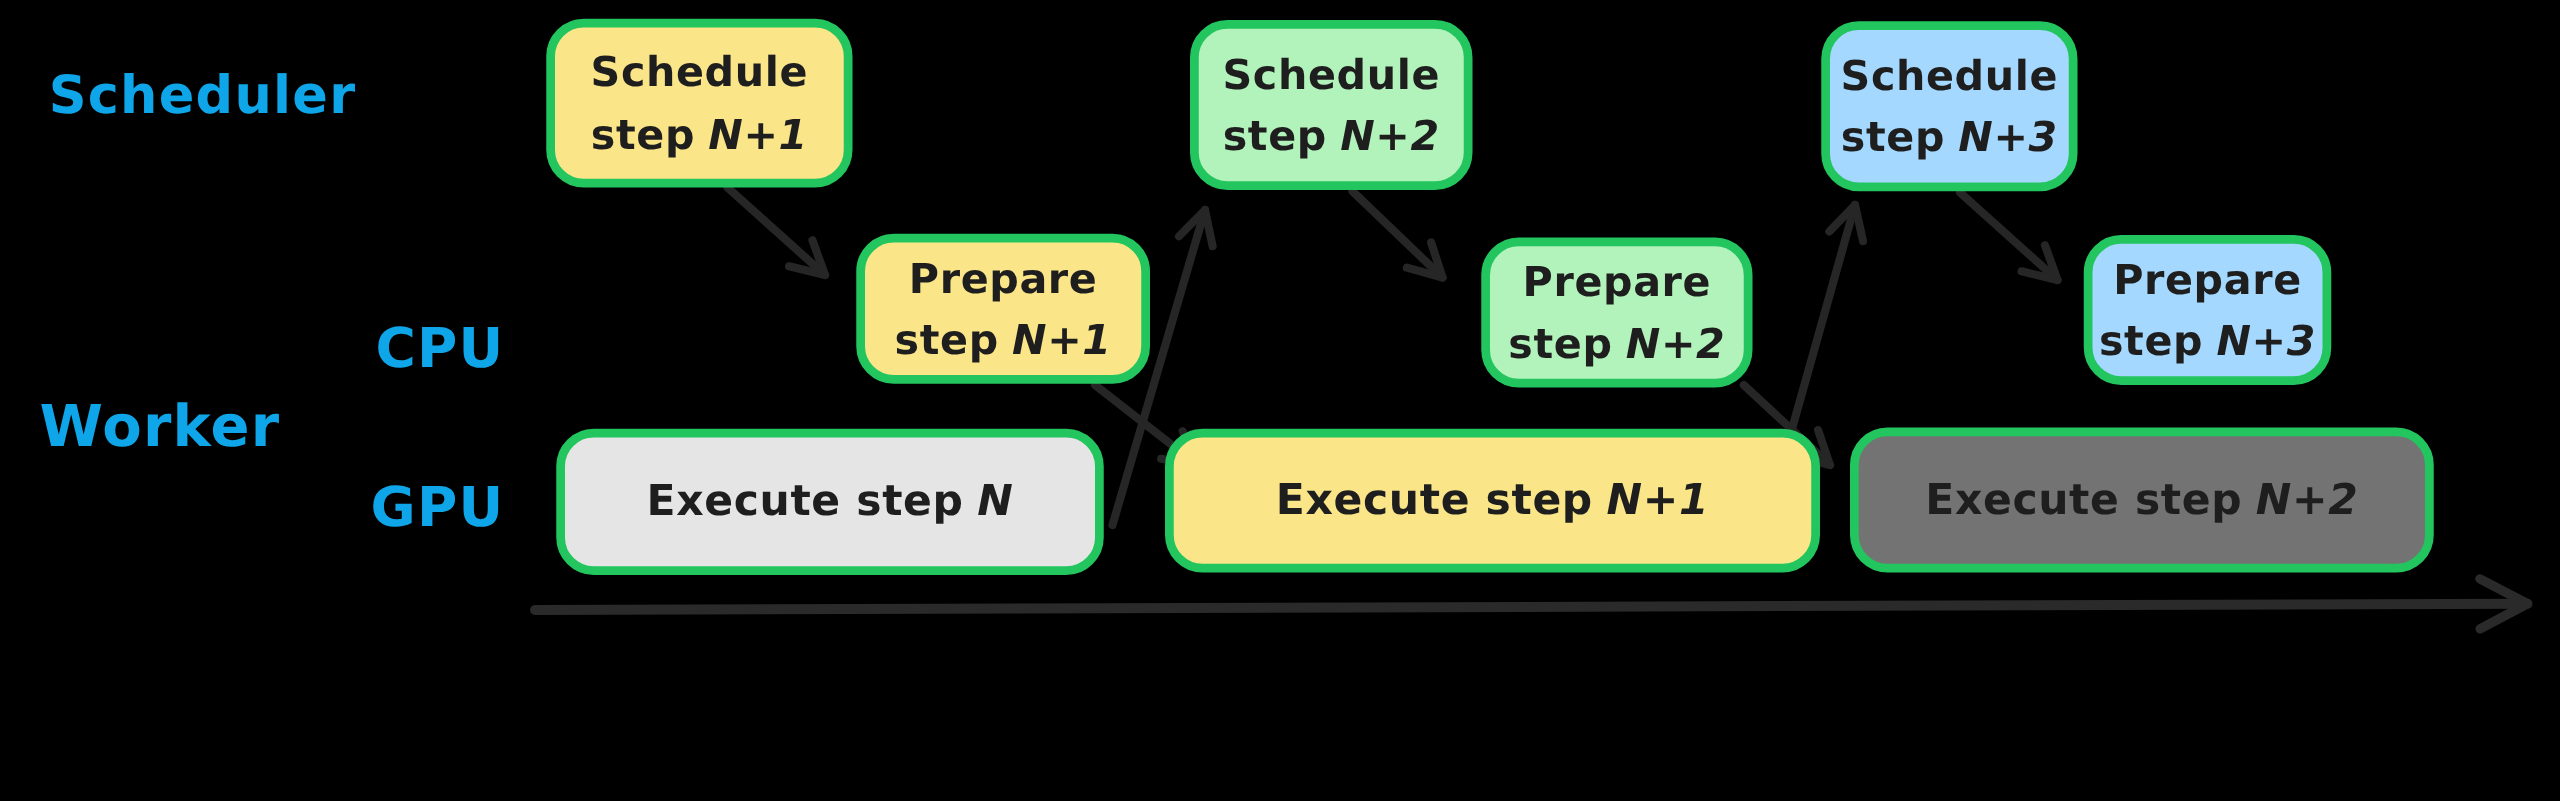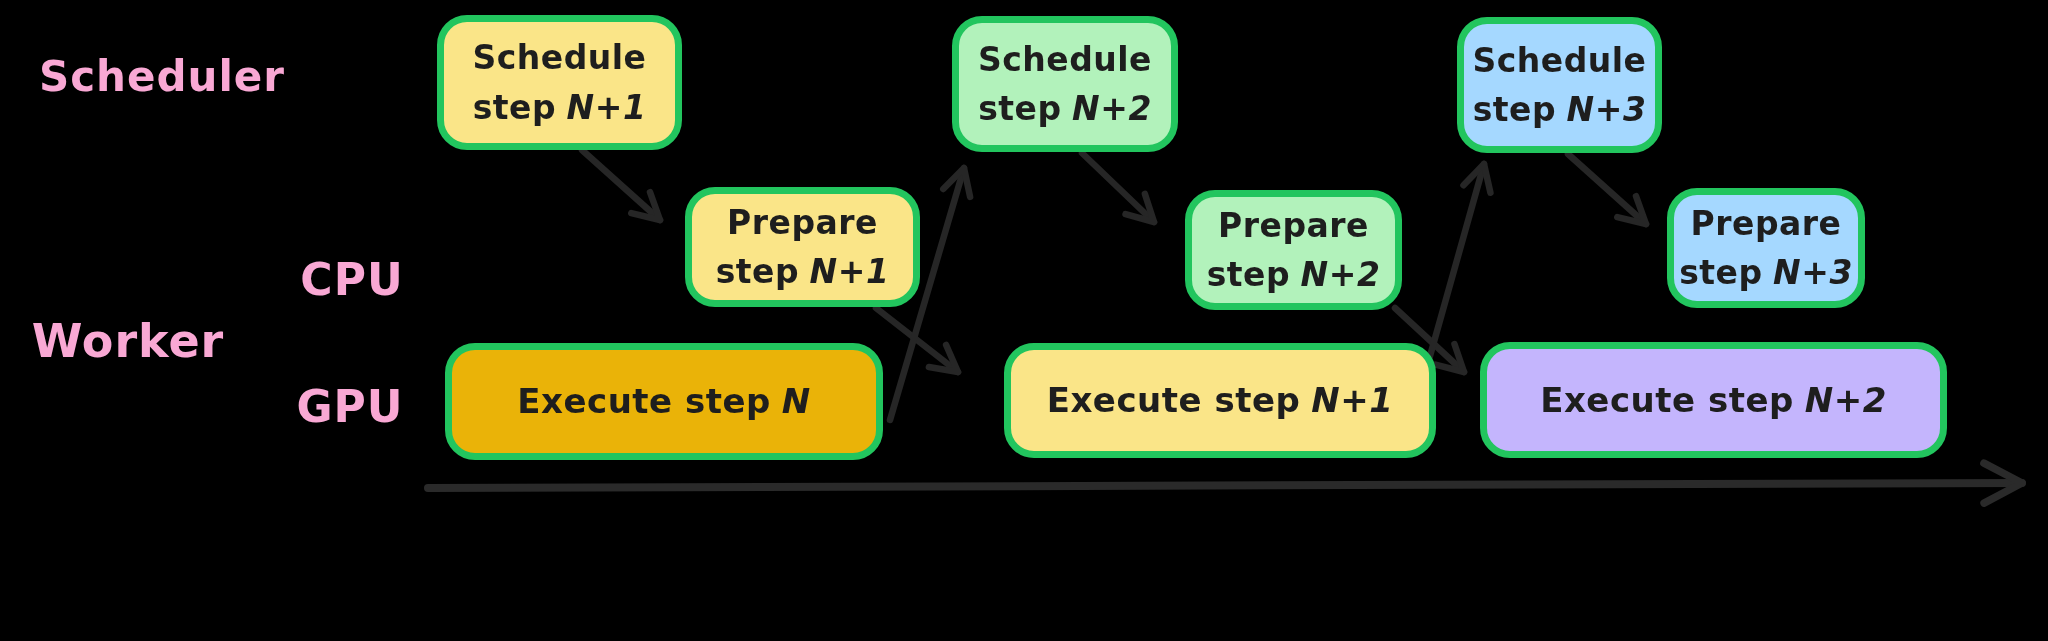--- a/index.html
+++ b/index.html
@@ -2,21 +2,21 @@
 <html><head>
 <meta charset="utf-8">
 <style>
   html,body{margin:0;padding:0;background:#000;}
   .canvas{
     position:relative;width:2048px;height:641px;background:#000;
     overflow:hidden;font-family:"DejaVu Sans",sans-serif;
   }
   .rowlbl{
     position:absolute;transform:translate(-50%,-50%);
-    color:#f9a8d4;font-weight:700;white-space:nowrap;letter-spacing:1px;
+    color:#0ea5e9;font-weight:700;white-space:nowrap;letter-spacing:1px;
   }
   #lbl-scheduler{left:162px;top:76px;font-size:42px;}
   #lbl-worker{left:128px;top:341px;font-size:46px;}
   #lbl-cpu{left:352px;top:279px;font-size:44px;}
   #lbl-gpu{left:350px;top:406px;font-size:44px;}
   #lbl-timeline{left:1298px;top:583px;font-size:44px;}
 
   .box{
     position:absolute;box-sizing:border-box;
     border:7px solid #22c55e;border-radius:30px;
@@ -26,21 +26,21 @@
   .box .ln{line-height:1.5;white-space:nowrap;}
   .box .step{font-style:italic;margin-left:0.32em;font-weight:700;text-align:center;}
   .sm{font-size:33px;}
   .ex{font-size:34px;}
 
   #box-schedule-n1{left:437px;top:15px;width:245px;height:135px;}
   #box-prepare-n1{left:685px;top:187px;width:235px;height:120px;}
   #box-execute-n{left:445px;top:343px;width:438px;height:117px;}
   #box-schedule-n2{left:952px;top:16px;width:226px;height:136px;}
   #box-prepare-n2{left:1185px;top:190px;width:217px;height:120px;}
-  #box-execute-n1{left:1004px;top:343px;width:432px;height:115px;}
+  #box-execute-n1{left:932px;top:343px;width:524px;height:115px;}
   #box-schedule-n3{left:1457px;top:17px;width:205px;height:136px;}
   #box-prepare-n3{left:1667px;top:188px;width:198px;height:120px;}
   #box-execute-n2{left:1480px;top:342px;width:467px;height:116px;}
 
   svg.arrows{position:absolute;left:0;top:0;pointer-events:none;}
   .arrow{stroke:#262626;stroke-width:6.5;stroke-linecap:round;fill:none;}
   .axisline{stroke:#2a2a2a;stroke-width:8;stroke-linecap:round;fill:none;}
 </style>
 </head>
 <body>
@@ -90,23 +90,23 @@
   </div>
   <div class="box sm" id="box-prepare-n2" style="background: rgb(178, 242, 187);">
     <div class="ln">Prepare</div>
     <div class="ln"><span>step</span><i class="step">N+2</i></div>
   </div>
   <div class="box sm" id="box-prepare-n3" style="background: rgb(165, 216, 255);">
     <div class="ln">Prepare</div>
     <div class="ln"><span>step</span><i class="step">N+3</i></div>
   </div>
 
-  <div class="box ex" id="box-execute-n" style="background: #eab308;">
+  <div class="box ex" id="box-execute-n" style="background: #e5e5e5;">
     <div class="ln"><span>Execute step</span><i class="step">N</i></div>
   </div>
   <div class="box ex" id="box-execute-n1" style="background: rgb(250, 229, 136);">
     <div class="ln"><span>Execute step</span><i class="step">N+1</i></div>
   </div>
-  <div class="box ex" id="box-execute-n2" style="background: #c4b5fd;">
+  <div class="box ex" id="box-execute-n2" style="background: #737373;">
     <div class="ln"><span>Execute step</span><i class="step">N+2</i></div>
   </div>
 
 </div>
 
 </body></html>

